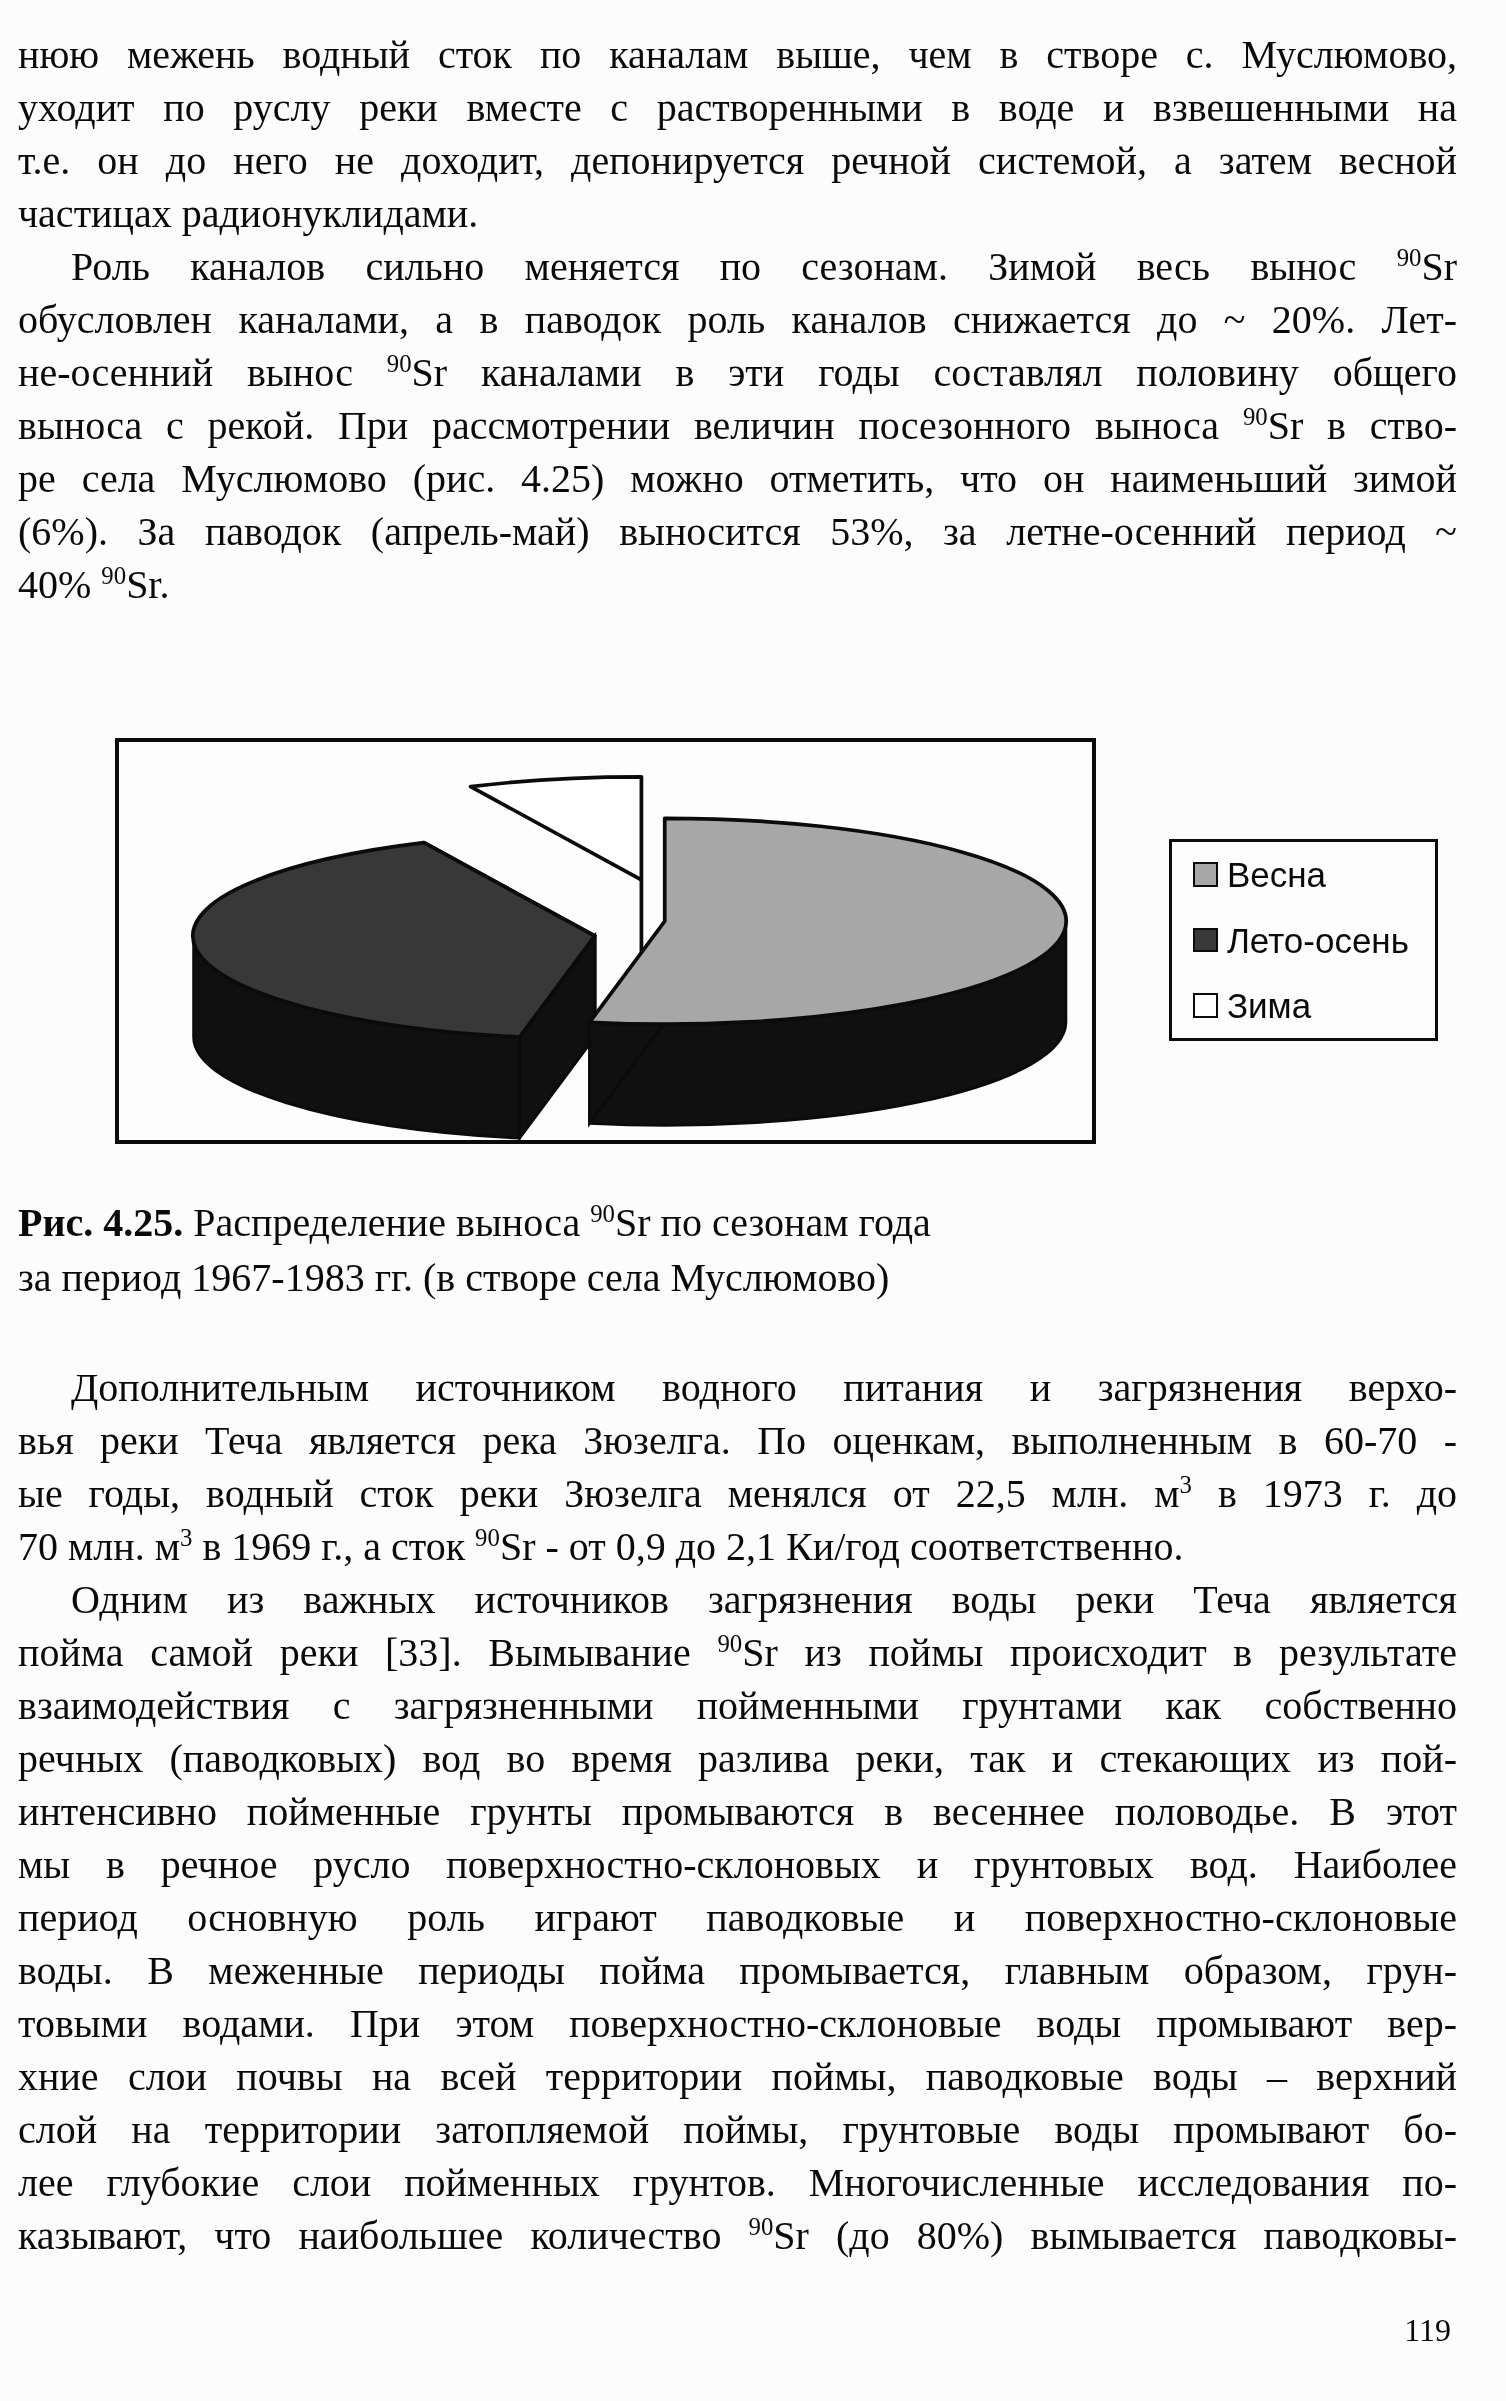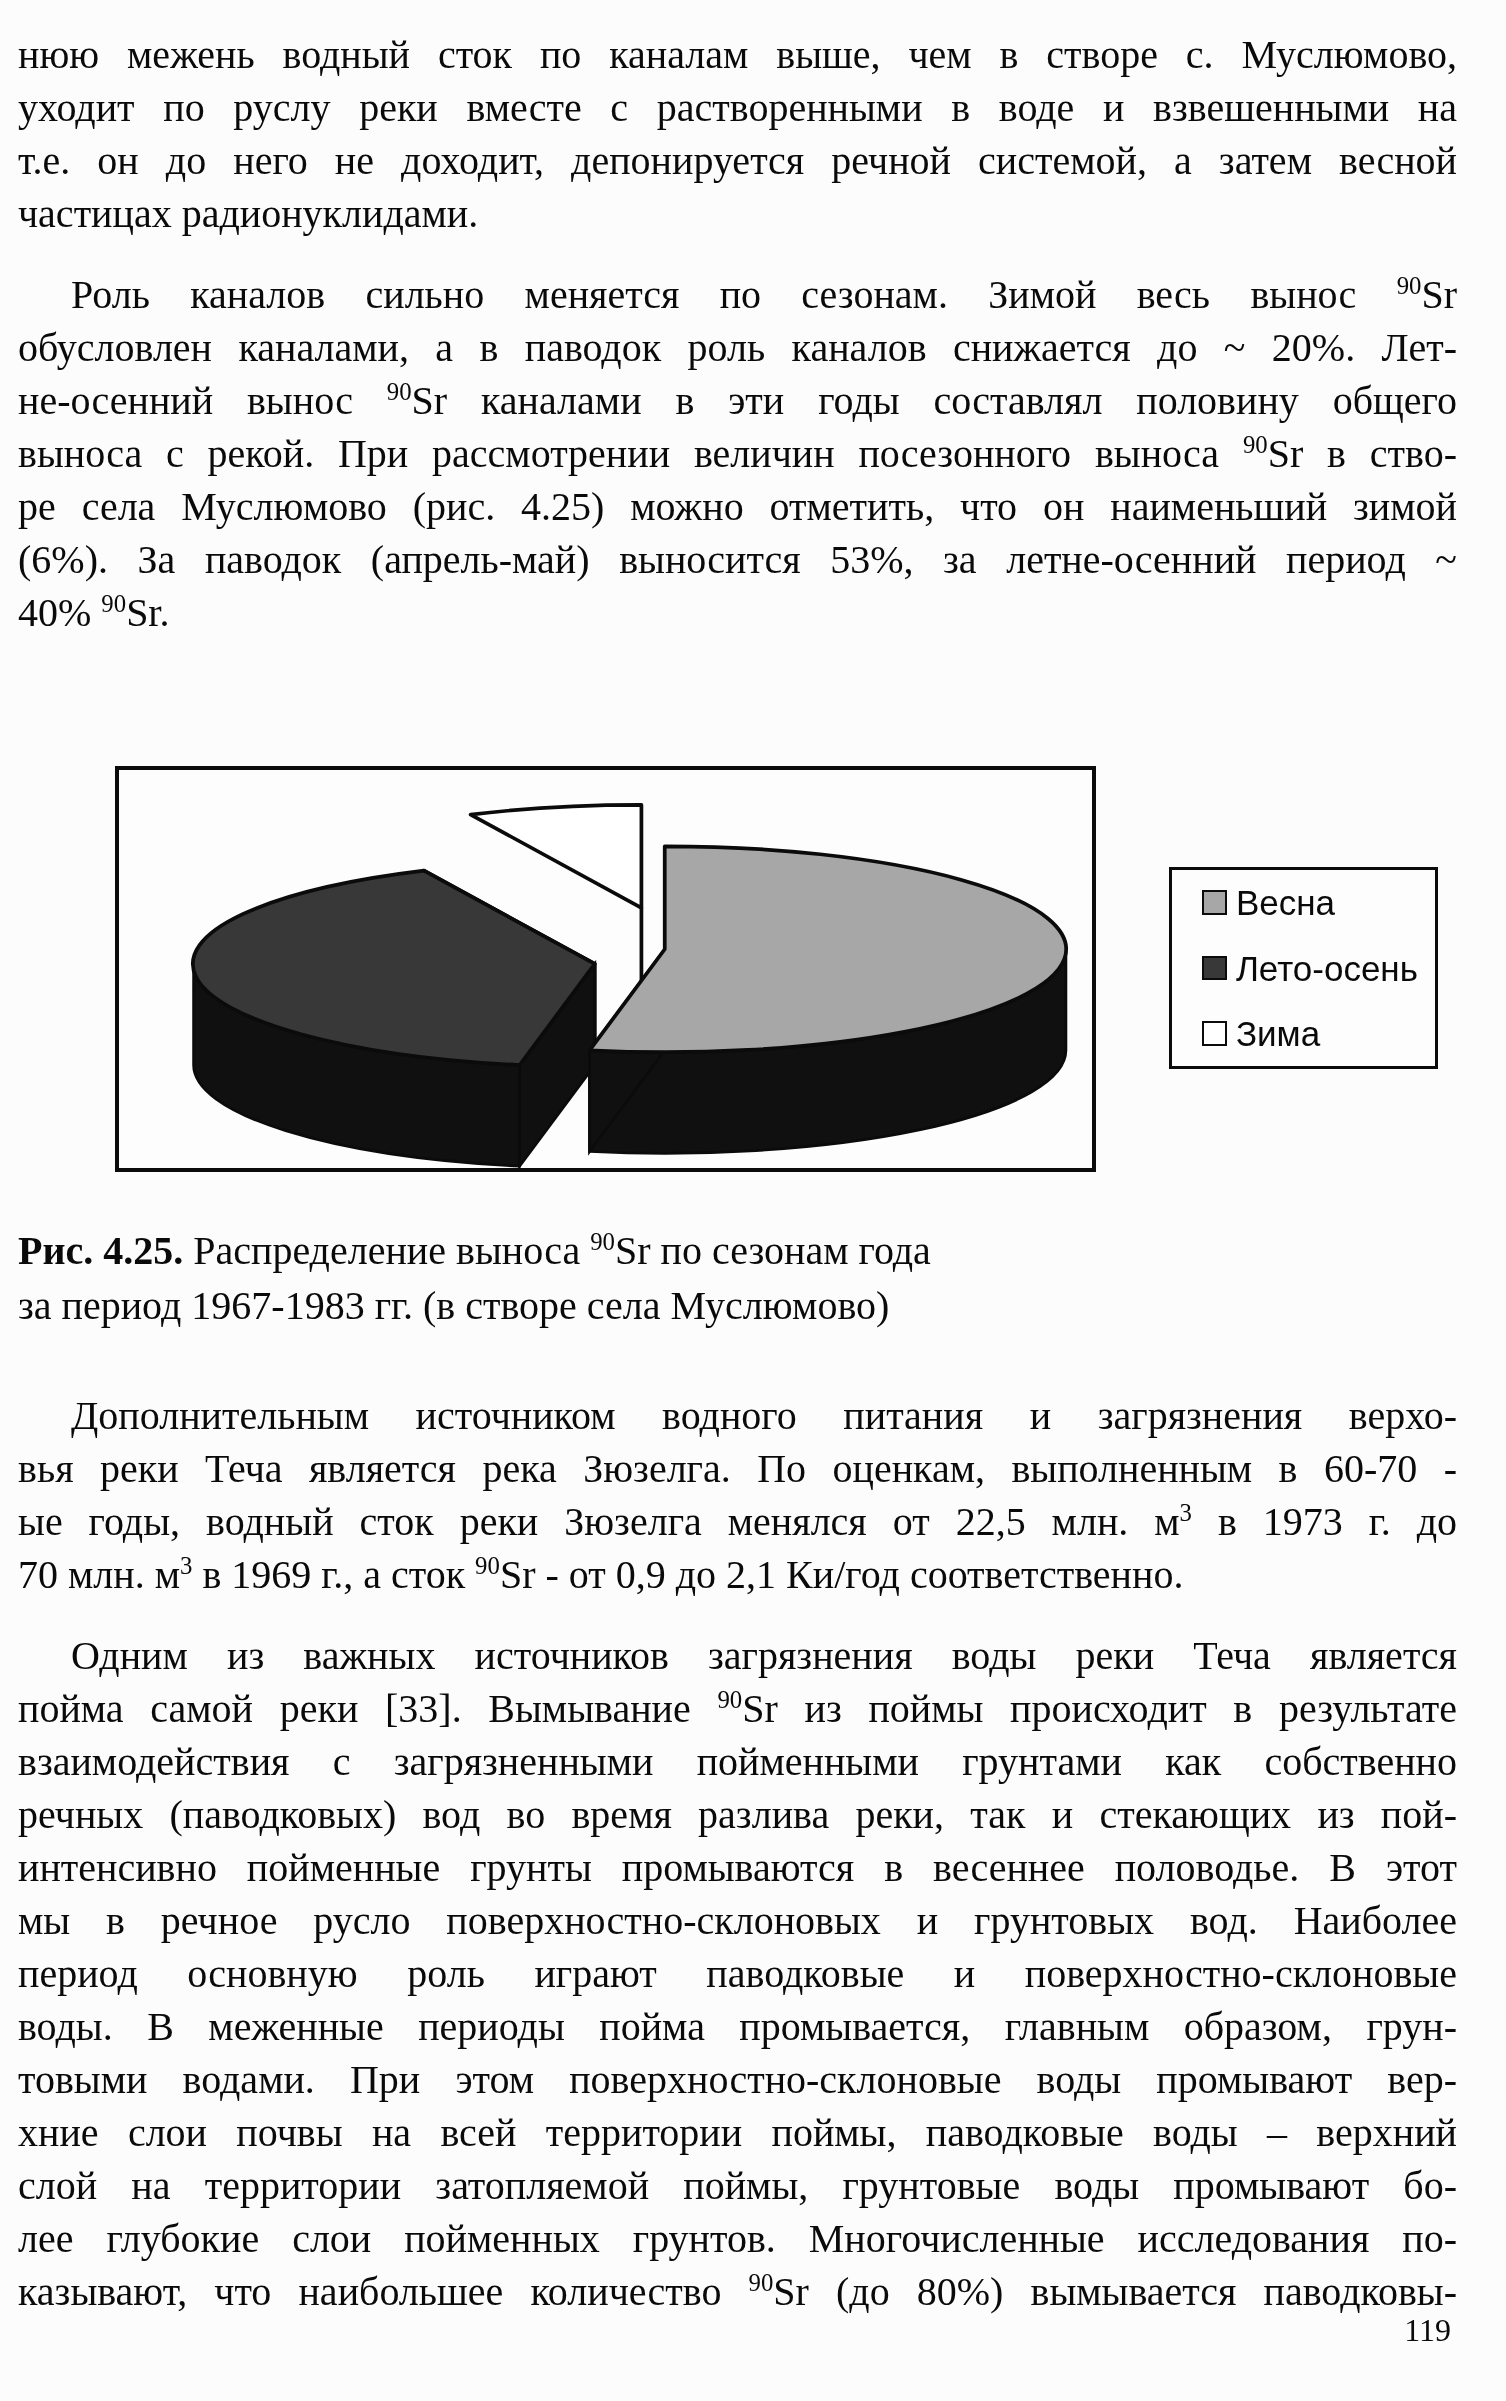--- a/index.html
+++ b/index.html
@@ -12,39 +12,39 @@
     box-sizing:border-box;
     padding:28px 50px 0 18px;
     overflow:hidden;
   }
   .para{margin:0;}
   .line{
     font-size:40px;line-height:53px;white-space:normal;
     text-align:justify;text-align-last:justify;
   }
   .line.last{text-align-last:auto;}
-  .line.indent{text-indent:53px;margin-top:28px;}
+  .line.indent{text-indent:53px;}
   sup{font-size:0.62em;line-height:0;vertical-align:super;}
   
   .figure-wrap{position:relative;height:417px;margin-top:127px;}
   .chart-frame{
     position:absolute;left:97px;top:0;
     width:973px;height:398px;
     border:4.7px solid #0b0b0b;background:#fdfdfd;
   }
   .chart-frame svg{display:block;width:100%;height:100%;}
   .legend-box{
     position:absolute;left:1151px;top:101px;
     width:233px;height:166px;
     border:3.8px solid #0b0b0b;background:#fdfdfd;
     box-sizing:content-box;
     display:flex;flex-direction:column;justify-content:space-between;
     padding:15px 9.4px 15px 21px;
   }
-  .legend-row{display:flex;align-items:center;gap:9.4px;margin-left:9px;}
+  .legend-row{display:flex;align-items:center;gap:9.4px;}
   .legend-swatch{
     width:24.5px;height:24.5px;border:2.8px solid #0b0b0b;flex:0 0 auto;box-sizing:border-box;
   }
   .legend-label{
     font-family:"Liberation Sans","DejaVu Sans",sans-serif;
     font-size:35px;line-height:1;white-space:nowrap;
   }
   .caption{margin-top:40px;font-size:40px;line-height:55px;}
   .caption .cap-label{font-weight:bold;}
   .p3{margin-top:56px;}

